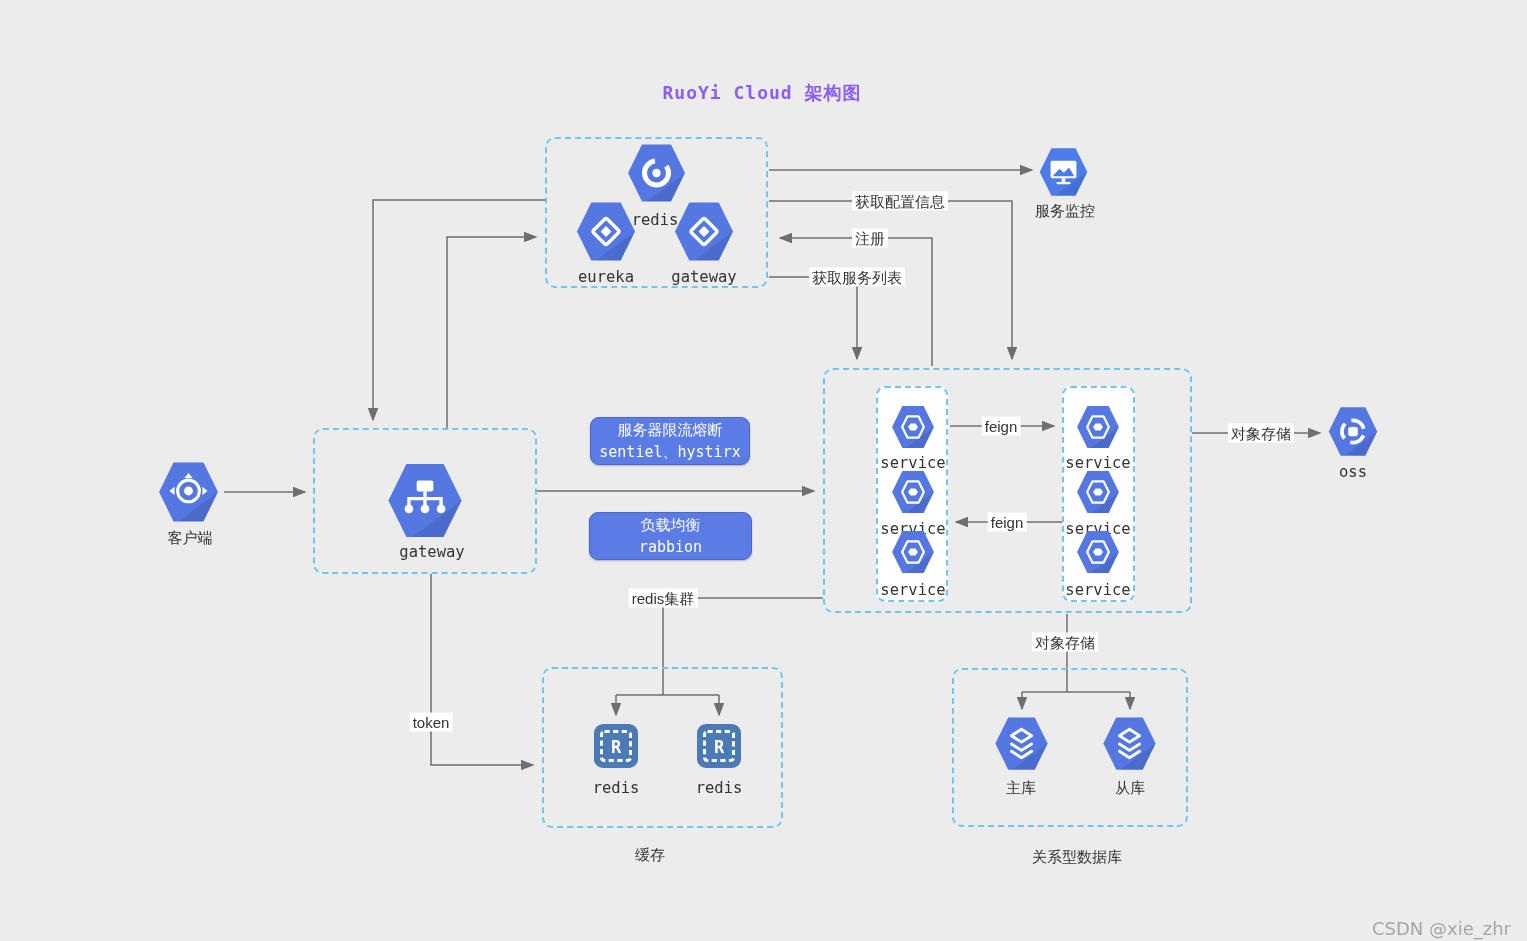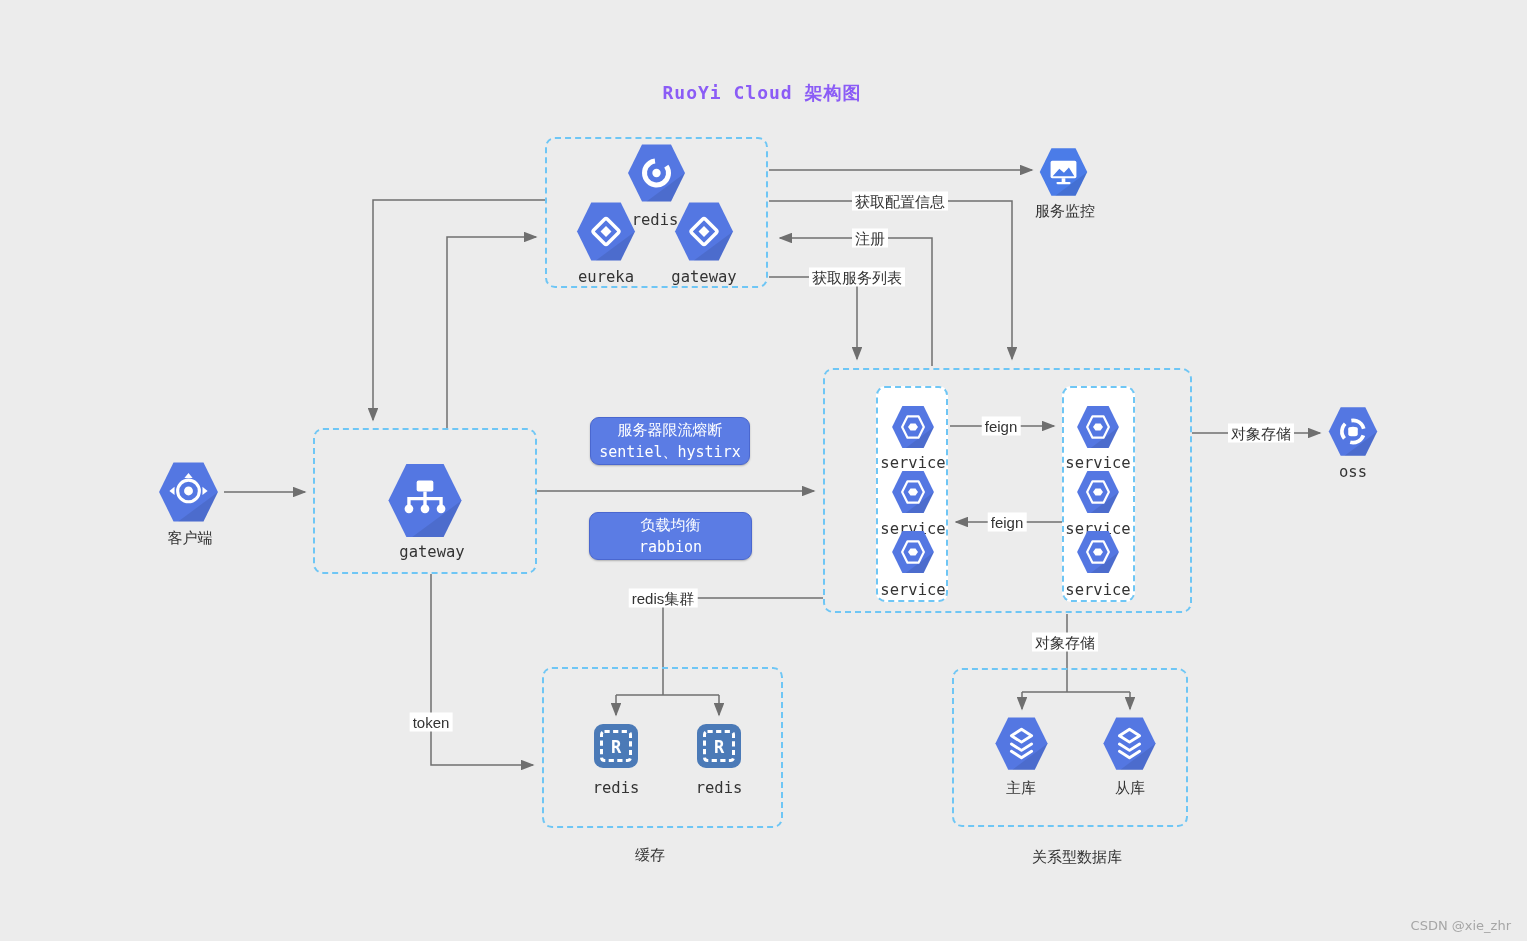--- a/index.html
+++ b/index.html
@@ -13,21 +13,21 @@
   .nlabel{position:absolute;transform:translate(-50%,-50%);font-family:"DejaVu Sans Mono","Liberation Mono","DejaVu Sans",sans-serif;
           font-size:15.5px;color:#333;white-space:nowrap;}
   .cjk{font-family:Liberation Serif, serif;font-size:15px;}
   .chip{position:absolute;transform:translate(-50%,-50%);background:#fff;padding:0 3px;line-height:19px;
         font-family:Liberation Sans, sans-serif;font-size:15px;color:#333;white-space:nowrap;}
   .pill-button{position:absolute;background:#5b7ce4;border:1px solid #4a67cf;border-radius:9px;color:#fff;
         text-align:center;font-size:15px;line-height:22px;padding:1px 0;box-sizing:border-box;
         box-shadow:0 1px 2px rgba(0,0,0,0.25);
         font-family:"DejaVu Sans","Liberation Sans",sans-serif;}
   .pill-button .en{font-family:"DejaVu Sans Mono","Liberation Mono",monospace;}
-  .watermark{position:absolute;font-size:13px;color:#a6a6a6;font-family:"DejaVu Sans","Liberation Sans",sans-serif;}
+  .watermark{position:absolute;font-size:18px;color:#a6a6a6;font-family:"DejaVu Sans","Liberation Sans",sans-serif;}
   .edge-layer{position:absolute;left:0;top:0;pointer-events:none;}
 </style>
 </head>
 <body>
 
 <div class="stage">
 
   <svg width="0" height="0" style="position:absolute" aria-hidden="true">
     <defs>
       <polygon id="hexbase" points="15.5,1.5 44.5,1.5 58.5,30 44.5,58.5 15.5,58.5 1.5,30"></polygon>

